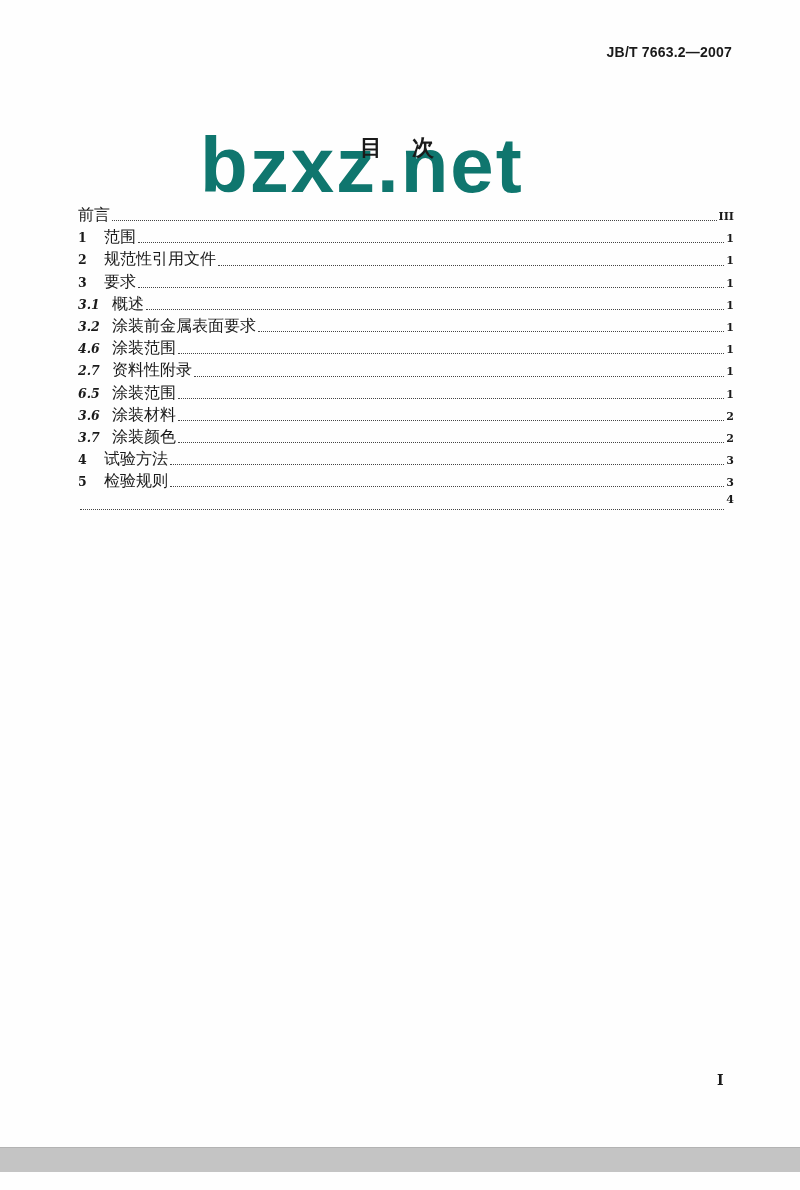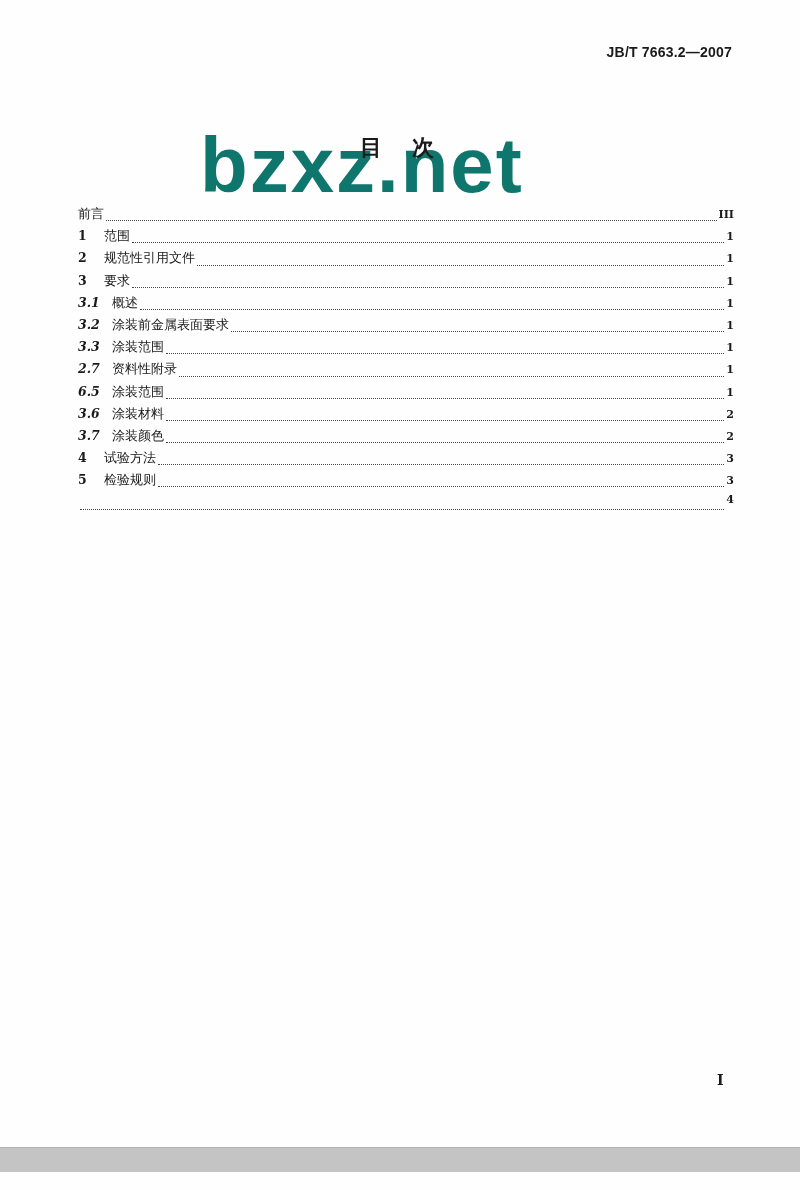--- a/index.html
+++ b/index.html
@@ -23,21 +23,21 @@
   }
   .toc {
     position: absolute; left: 78px; top: 205px; width: 656px;
   }
   .toc-row {
     display: flex; align-items: baseline; height: 22.2px; font-size: 12.5px;
   }
   .toc-num { display: inline-block; flex: 0 0 auto; font-weight: bold; }
   .toc-num.l1 { width: 26px; }
   .toc-num.l2 { width: 34px; font-style: italic; }
-  .toc-label { flex: 0 0 auto; font-family: "DejaVu Sans", sans-serif; font-size: 13px; }
+  .toc-label { flex: 0 0 auto; font-family: "DejaVu Sans", sans-serif; font-size: 16px; }
   .toc-leader {
     flex: 1 1 auto; overflow: hidden; white-space: nowrap; margin: 0 2px;
     border-bottom: 1.5px dotted #444; height: 1px; align-self: flex-end; margin-bottom: 6px;
   }
   .toc-page { flex: 0 0 auto; font-weight: bold; font-size: 11px; }
   .page-num {
     position: absolute; left: 717px; top: 1072px; font-size: 14px; font-weight: bold;
   }
   .footer-bar {
     position: absolute; left: 0; top: 1147px; width: 800px; height: 24px;
@@ -81,21 +81,21 @@
       <span class="toc-leader"></span>
       <span class="toc-page">1</span>
     </div>
     <div class="toc-row">
       <span class="toc-num l2">3.2</span>
       <span class="toc-label">涂装前金属表面要求</span>
       <span class="toc-leader"></span>
       <span class="toc-page">1</span>
     </div>
     <div class="toc-row">
-      <span class="toc-num l2">3.3</span>
+      <span class="toc-num l2">4.6</span>
       <span class="toc-label">涂装范围</span>
       <span class="toc-leader"></span>
       <span class="toc-page">1</span>
     </div>
     <div class="toc-row">
       <span class="toc-num l2">2.7</span>
       <span class="toc-label">资料性附录</span>
       <span class="toc-leader"></span>
       <span class="toc-page">1</span>
     </div>

